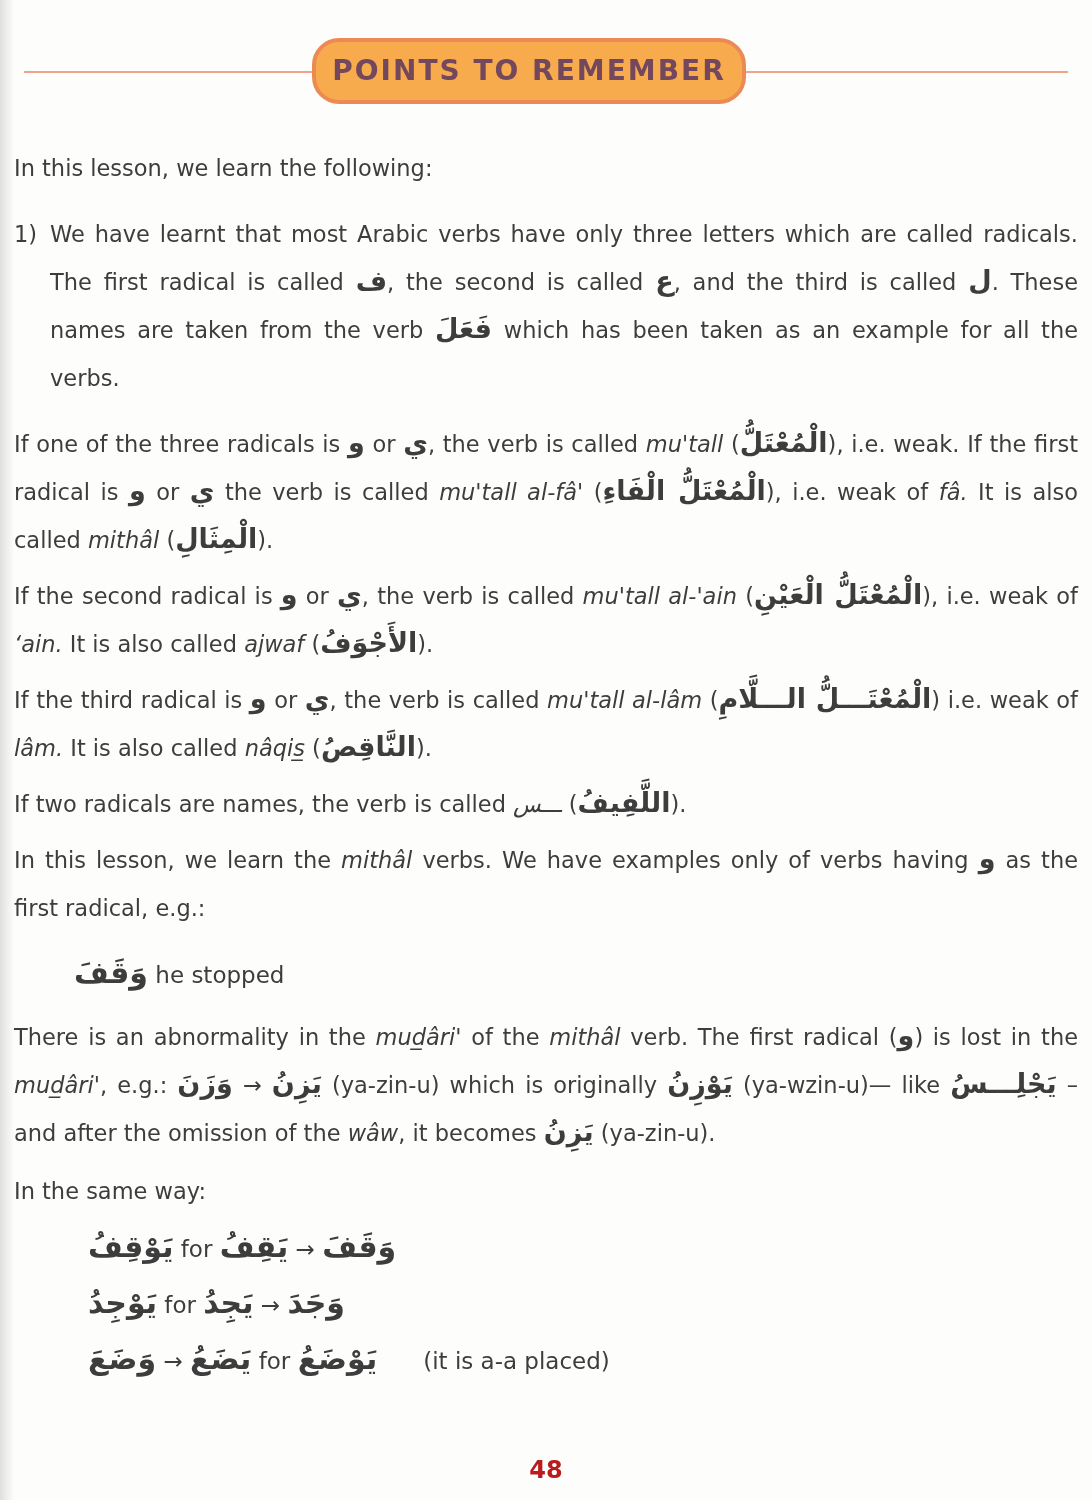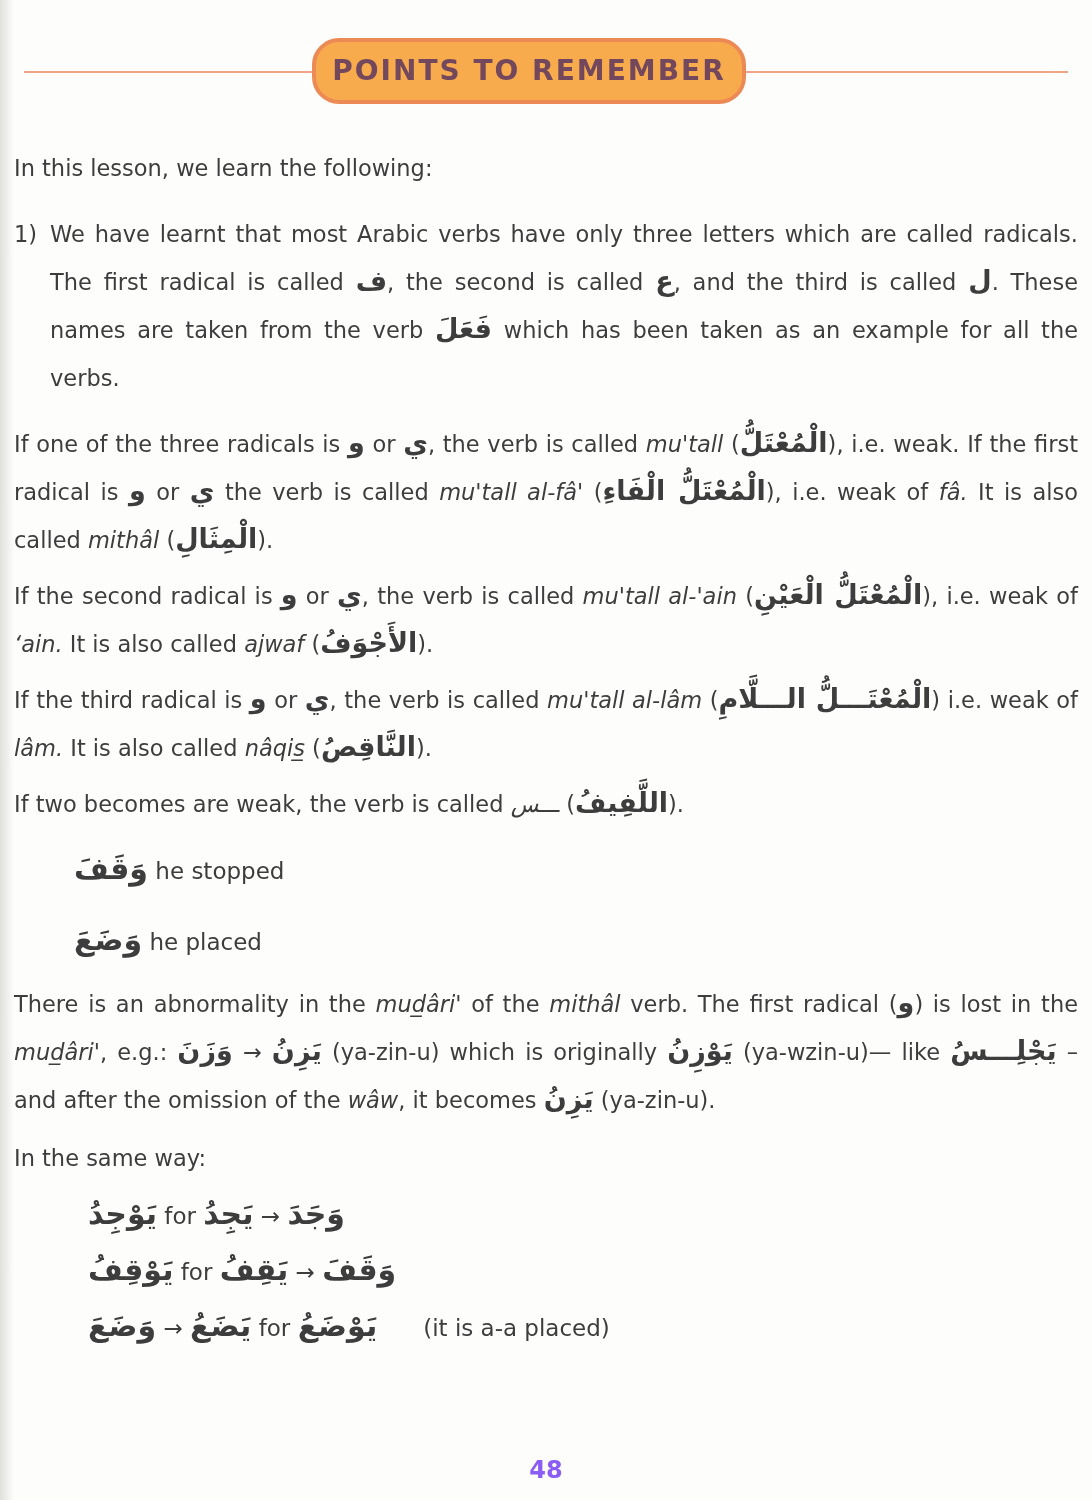--- a/index.html
+++ b/index.html
@@ -53,21 +53,21 @@
   .ex-row { font-size:23px; line-height:55px;margin-top:16px; }
   .ex-row .seg-ar { font-size:30px; }
   .sameway-head { margin:10px 0 6px 0; text-align:left; }
   .sameway { padding-left:74px; margin:2px 0 0 0; }
   .sw-row { font-size:23px; line-height:56px; }
   .sw-row .seg-ar { font-size:30px; }
   .sw-rtl { display:table; direction:rtl; }
   .seg-note { margin-left:46px; }
   .pagenum {
     position:absolute; bottom:16px; left:0; right:0;
-    text-align:center; font-size:24px; font-weight:bold; color:#8b5cf6;
+    text-align:center; font-size:24px; font-weight:bold; color:#b91c1c;
   }
 </style>
 </head>
 <body>
 
 <div class="page" style="--badge-fill: #f8ab4d; --badge-border: #ec8a55; --badge-text: #73485c; --rule: #f2a489; --ink: #3d3d3d;">
 
   <div class="header">
     <div class="rule"></div>
     <div class="badge">POINTS TO REMEMBER</div>
@@ -81,46 +81,46 @@
       <span class="marker">1)</span>
       <div class="para item-body"><span>We have learnt that most Arabic verbs have only three letters which are called radicals. The first radical is called </span><span class="seg-ar">ف</span><span>, the second is called </span><span class="seg-ar">ع</span><span>, and the third is called </span><span class="seg-ar">ل</span><span>. These names are taken from the verb </span><span class="seg-ar">فَعَلَ</span><span> which has been taken as an example for all the verbs.</span></div>
     </div>
 
     <p class="para"><span>If one of the three radicals is </span><span class="seg-ar">و</span><span> or </span><span class="seg-ar">ي</span><span>, the verb is called </span><span class="seg-i">mu'tall</span><span> (</span><span class="seg-ar">الْمُعْتَلُّ</span><span>), i.e. weak. If the first radical is </span><span class="seg-ar">و</span><span> or </span><span class="seg-ar">ي</span><span> the verb is called </span><span class="seg-i">mu'tall al-fâ'</span><span> (</span><span class="seg-ar">الْمُعْتَلُّ الْفَاءِ</span><span>), i.e. weak of </span><span class="seg-i">fâ.</span><span> It is also called </span><span class="seg-i">mithâl</span><span> (</span><span class="seg-ar">الْمِثَالِ</span><span>).</span></p>
 
     <p class="para"><span>If the second radical is </span><span class="seg-ar">و</span><span> or </span><span class="seg-ar">ي</span><span>, the verb is called </span><span class="seg-i">mu'tall al-'ain</span><span> (</span><span class="seg-ar">الْمُعْتَلُّ الْعَيْنِ</span><span>), i.e. weak of </span><span class="seg-i">‘ain.</span><span> It is also called </span><span class="seg-i">ajwaf</span><span> (</span><span class="seg-ar">الأَجْوَفُ</span><span>).</span></p>
 
     <p class="para"><span>If the third radical is </span><span class="seg-ar">و</span><span> or </span><span class="seg-ar">ي</span><span>, the verb is called </span><span class="seg-i">mu'tall al-lâm</span><span> (</span><span class="seg-ar">الْمُعْتَـــلُّ الـــلَّامِ</span><span>) i.e. weak of </span><span class="seg-i">lâm.</span><span> It is also called </span><span class="seg-i">nâqis̲</span><span> (</span><span class="seg-ar">النَّاقِصُ</span><span>).</span></p>
 
-    <p class="para"><span>If two becomes are weak, the verb is called </span><span class="seg-i">ـــس</span><span> (</span><span class="seg-ar">اللَّفِيفُ</span><span>).</span></p>
+    <p class="para"><span>If two radicals are names, the verb is called </span><span class="seg-i">ـــس</span><span> (</span><span class="seg-ar">اللَّفِيفُ</span><span>).</span></p>
 
+    <p class="para"><span>In this lesson, we learn the </span><span class="seg-i">mithâl</span><span> verbs. We have examples only of verbs having </span><span class="seg-ar">و</span><span> as the first radical, e.g.:</span></p>
 
     <div class="examples">
       <div class="ex-row"><span class="seg-ar">وَقَفَ</span><span> he stopped</span></div>
-      <div class="ex-row"><span class="seg-ar">وَضَعَ</span><span> he placed</span></div>
     </div>
 
     <p class="para"><span>There is an abnormality in the </span><span class="seg-i">mud̲âri'</span><span> of the </span><span class="seg-i">mithâl</span><span> verb. The first radical (</span><span class="seg-ar">و</span><span>) is lost in the </span><span class="seg-i">mud̲âri'</span><span>, e.g.: </span><span class="seg-ar">وَزَنَ</span><span> → </span><span class="seg-ar">يَزِنُ</span><span> (ya-zin-u) which is originally </span><span class="seg-ar">يَوْزِنُ</span><span> (ya-wzin-u)— like </span><span class="seg-ar">يَجْلِـــسُ</span><span> – and after the omission of the </span><span class="seg-i">wâw</span><span>, it becomes </span><span class="seg-ar">يَزِنُ</span><span> (ya-zin-u).</span></p>
 
     <p class="para sameway-head">In the same way:</p>
 
     <div class="sameway">
       <div class="sw-row sw-rtl" dir="rtl">
+          <span class="seg-ar">وَقَفَ</span>
+          <span> → </span>
+          <span class="seg-ar">يَقِفُ</span>
+          <span> for </span>
+          <span class="seg-ar">يَوْقِفُ</span>
+        </div>
+      <div class="sw-row sw-rtl" dir="rtl">
           <span class="seg-ar">وَجَدَ</span>
           <span> → </span>
           <span class="seg-ar">يَجِدُ</span>
           <span> for </span>
           <span class="seg-ar">يَوْجِدُ</span>
-        </div>
-      <div class="sw-row sw-rtl" dir="rtl">
-          <span class="seg-ar">وَقَفَ</span>
-          <span> → </span>
-          <span class="seg-ar">يَقِفُ</span>
-          <span> for </span>
-          <span class="seg-ar">يَوْقِفُ</span>
         </div>
       <div class="sw-row"><span class="seg-ar">وَضَعَ</span><span> → </span><span class="seg-ar">يَضَعُ</span><span> for </span><span class="seg-ar">يَوْضَعُ</span><span class="seg-note">(it is a-a placed)</span></div>
     </div>
 
   </div>
 
   <div class="pagenum">48</div>
 
 </div>
 

